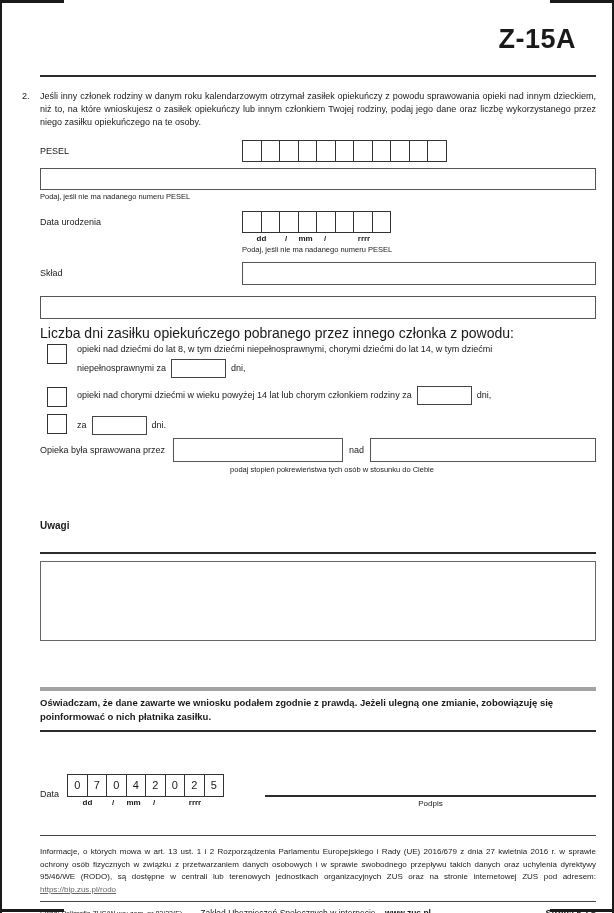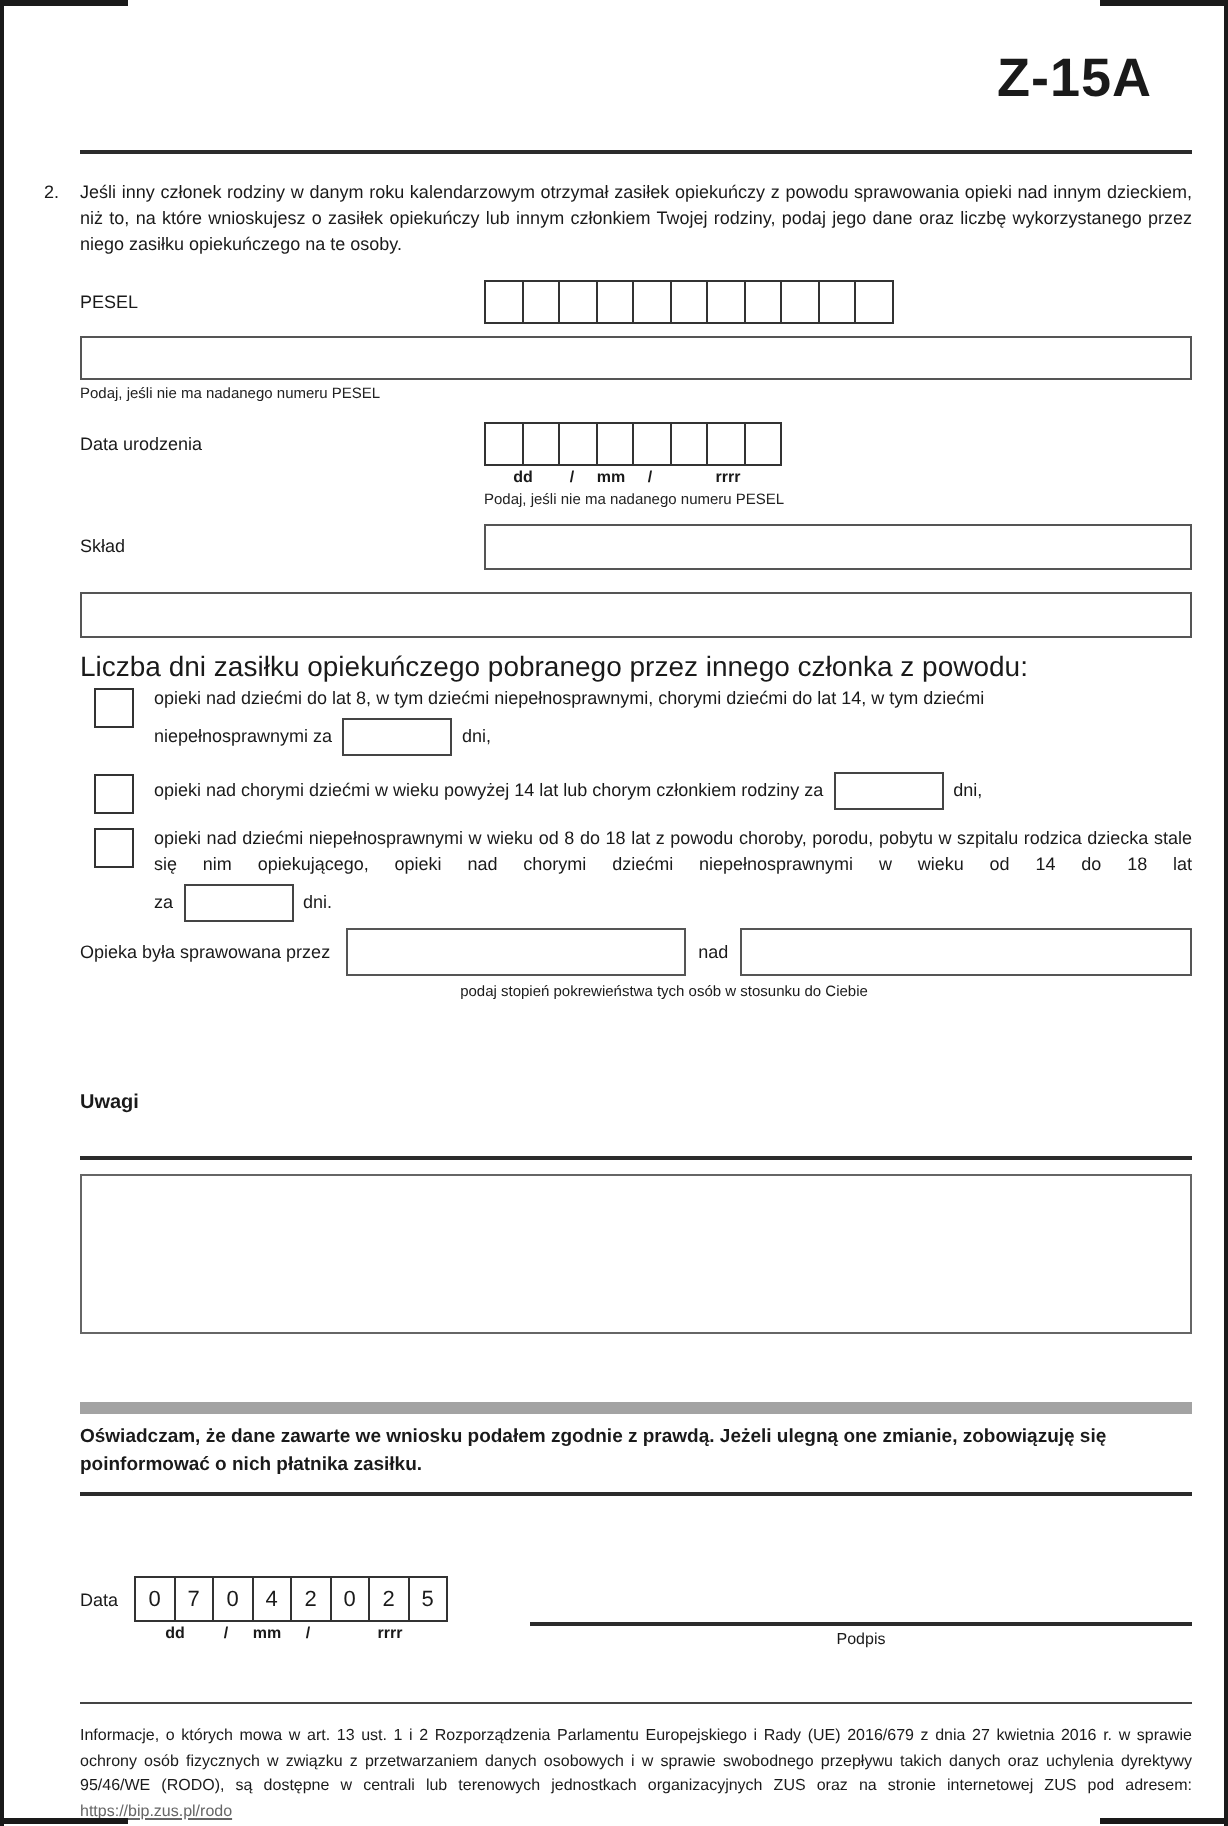--- a/index.html
+++ b/index.html
@@ -52,23 +52,23 @@
   .days-input{display:inline-block;width:55px;height:19px;border:1px solid #444;vertical-align:middle;margin:0 5px;background:#fff;box-sizing:border-box;}
   .inline-row{margin-top:3px;}
   .care{margin-top:3px;display:flex;align-items:center;font-size:9px;}
   .care .cbox{box-sizing:border-box;border:1px solid #555;height:24px;background:#fff;}
   .care .b1{width:170px;margin-left:8px;flex:none;}
   .care .nad{margin:0 6px;flex:none;}
   .care .b2{flex:1;}
   .care-hint{margin-left:132px;width:320px;text-align:center;font-size:7.5px;margin-top:3px;line-height:10px;}
   .uwagi-h{margin-top:45px;font-size:10px;font-weight:bold;border-bottom:2px solid #2b2b2b;padding-bottom:21px;}
   .uwagi-box{margin-top:7px;height:80px;border:1.5px solid #666;box-sizing:border-box;background:#fff;font-size:9px;padding:3px;}
-  .decl{margin-top:34px;border-top:6px solid #a3a3a3;border-bottom:2px solid #2b2b2b;padding:5px 0 6px 0;
+  .decl{margin-top:46px;border-top:4px solid #a3a3a3;border-bottom:2px solid #2b2b2b;padding:5px 0 6px 0;
         font-size:9.5px;font-weight:bold;line-height:14px;}
-  .sigrow{margin-top:40px;display:flex;align-items:flex-start;}
+  .sigrow{margin-top:40px;display:flex;align-items:center;}
   .sigrow .datal{font-size:9px;width:27px;padding-top:7px;flex:none;}
   .datebox{flex:none;}
   .podpis{flex:1;margin-left:34px;}
   .podpis .line{margin-top:23px;height:2px;background:#2b2b2b;}
   .podpis .cap{text-align:center;font-size:8px;margin-top:2px;}
   .hr-thin{height:1px;background:#444;}
   .rodo-rule{margin-top:27px;}
   .rodo{margin-top:10px;font-size:8px;line-height:12.5px;text-align:justify;}
   .rodo a{color:#666;text-decoration:underline;}
   .foot-rule{margin-top:5px;}
@@ -176,21 +176,20 @@
       <div class="opt-text">
         <div class="inline-row" style="margin-top:0;">
           <span>opieki nad chorymi dziećmi w wieku powyżej 14 lat lub chorym członkiem rodziny za</span><div class="days-input"></div><span>dni,</span>
         </div>
       </div>
     </div>
 
     <div class="opt" style="margin-top:6px;">
       <div class="cb"></div>
       <div class="opt-text">
-        <div class="just">opieki nad dziećmi niepełnosprawnymi w wieku od 8 do 18 lat z powodu choroby, porodu, pobytu w szpitalu rodzica dziecka stale się nim opiekującego, opieki nad chorymi dziećmi niepełnosprawnymi w wieku od 14 do 18 lat</div>
         <div class="inline-row">
           <span>za</span><div class="days-input"></div><span>dni.</span>
         </div>
       </div>
     </div>
 
     <div class="care">
       <span>Opieka była sprawowana przez</span>
       <div class="cbox b1"></div>
       <span class="nad">nad</span>

